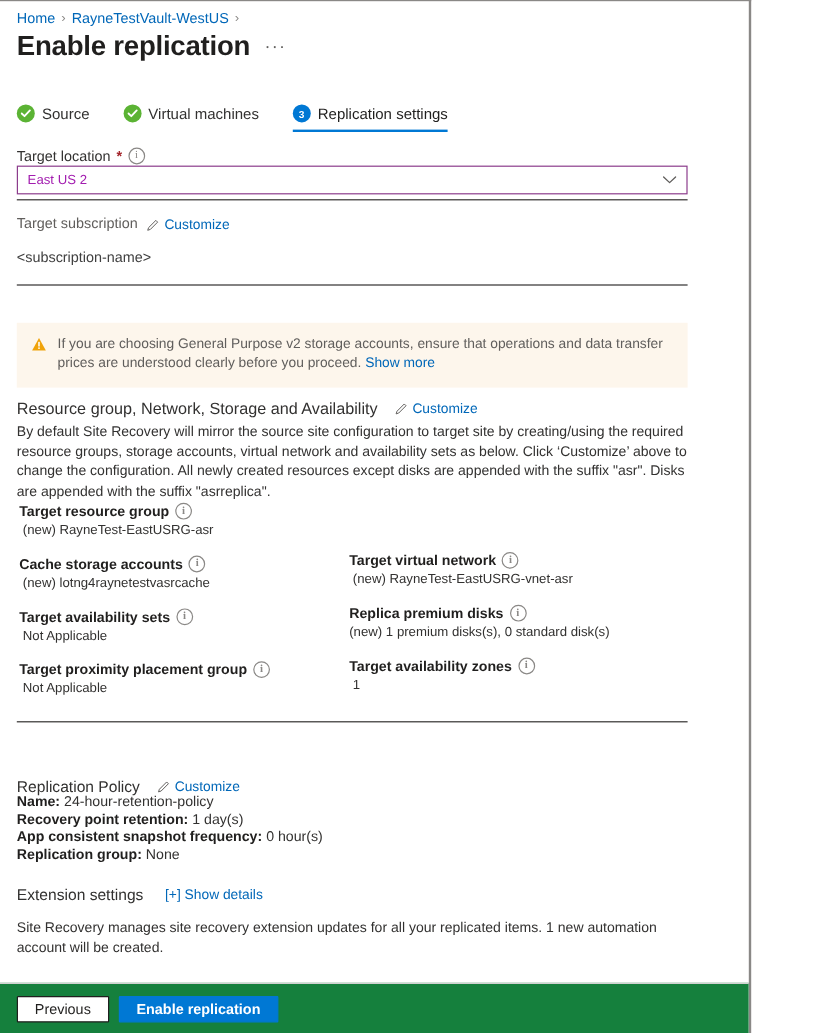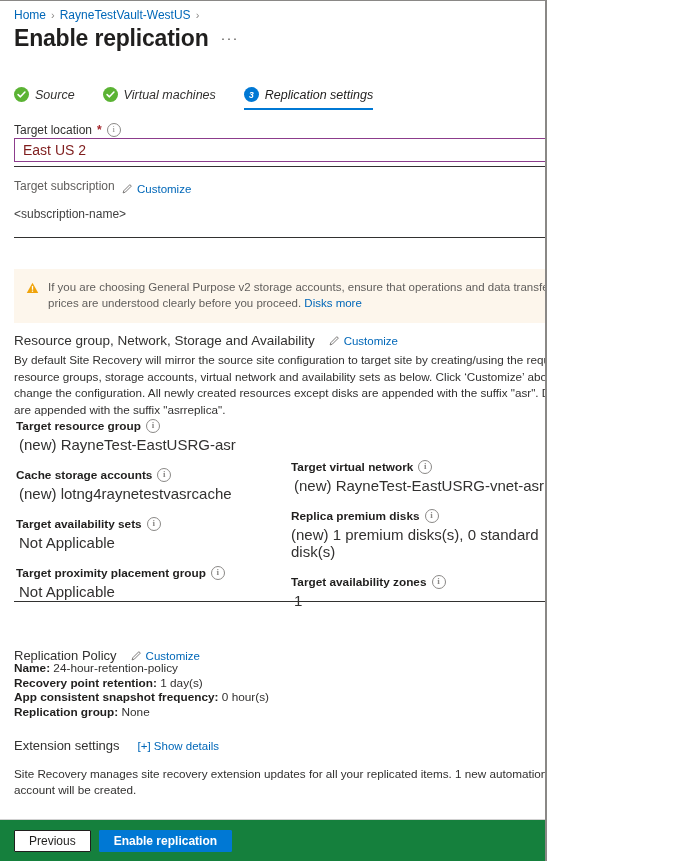--- a/index.html
+++ b/index.html
@@ -6,21 +6,21 @@
     margin: 0;
     padding: 0;
     background: #ffffff;
   }
   body {
     font-family: "Liberation Sans", sans-serif;
     -webkit-font-smoothing: antialiased;
   }
   .screen {
     position: relative;
-    width: 547px;
+    width: 626px;
     height: 861px;
     background: #ffffff;
     box-sizing: border-box;
     border-top: 1px solid #8a8886;
     border-right: 2px solid #8a8886;
     overflow: hidden;
   }
 
   
   .breadcrumb {
@@ -79,21 +79,20 @@
     gap: 28px;
   }
   .step {
     display: flex;
     align-items: center;
     gap: 6px;
     cursor: pointer;
     padding-bottom: 6px;
     font-size: 12.5px;
     color: #323130;
-    font-style: italic;
   }
   .step.active {
     border-bottom: 2px solid #0078d4;
     color: #201f1e;
   }
   .badge {
     width: 15px;
     height: 15px;
     border-radius: 50%;
     display: inline-flex;
@@ -146,22 +145,22 @@
     height: 24px;
     border: 1px solid #8c3c8c;
     box-sizing: border-box;
     background: #ffffff;
     display: flex;
     align-items: center;
     padding: 0 8px;
     cursor: pointer;
   }
   .dropdown-value {
-    font-size: 14px;
-    color: #7f1d1d;
+    font-size: 11px;
+    color: #a21caf;
     flex: 1;
   }
   .chevron { color: #605e5c; display: flex; }
 
   .rule {
     position: absolute;
     left: 14px;
     width: 559px;
     height: 0;
     border-top: 1px solid #323130;
@@ -243,21 +242,21 @@
   .detail-title {
     font-size: 11.8px;
     font-weight: 700;
     color: #201f1e;
     display: flex;
     align-items: center;
     gap: 5px;
     margin-bottom: 3px;
   }
   .detail-value {
-    font-size: 15px;
+    font-size: 11px;
     color: #323130;
     padding-left: 3px;
   }
   .detail-value.nopad { padding-left: 0; }
 
   
   .rp-head {
     position: absolute;
     left: 14px;
     top: 647px;
@@ -416,21 +415,21 @@
   <div class="rule" style="top:236px;"></div>
 
   <div class="warning">
     <span class="warn-icon">
       <svg width="13" height="12" viewBox="0 0 14 13">
           <path d="M7 0.8 L13.2 12 L0.8 12 Z" fill="#f0a30a"></path>
           <rect x="6.3" y="4.2" width="1.4" height="4.2" fill="#ffffff"></rect>
           <rect x="6.3" y="9.2" width="1.4" height="1.4" fill="#ffffff"></rect>
         </svg>
     </span>
-    <span class="warn-text"><span>If you are choosing General Purpose v2 storage accounts, ensure that operations and data transfer prices are understood clearly before you proceed. </span><a>Disks more</a></span>
+    <span class="warn-text"><span>If you are choosing General Purpose v2 storage accounts, ensure that operations and data transfer prices are understood clearly before you proceed. </span><a>Show more</a></span>
   </div>
 
   <div class="rg-head">
     <span class="rg-title">Resource group, Network, Storage and Availability</span>
     <span class="customize-link">
       <span class="pencil">
         <svg width="11" height="11" viewBox="0 0 12 12">
             <path d="M1.2 10.8 L2 8.4 L8.6 1.8 L10.2 3.4 L3.6 10 Z" stroke="#605e5c" stroke-width="0.9" fill="none" stroke-linejoin="round"></path>
           </svg>
       </span>

